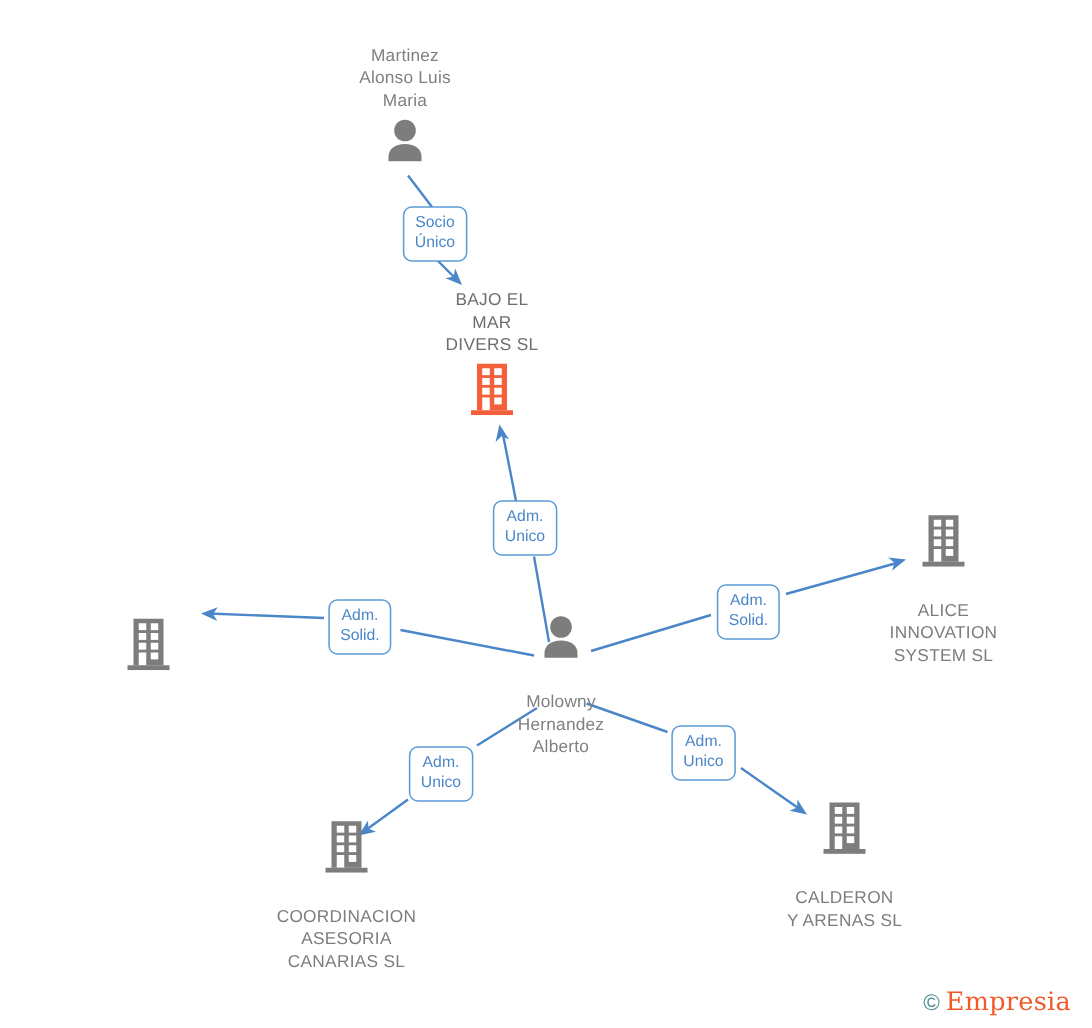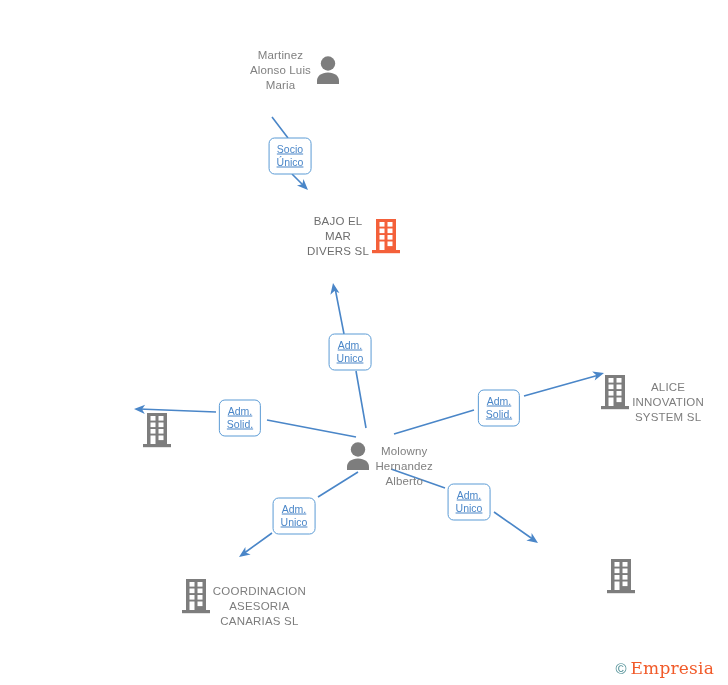--- a/index.html
+++ b/index.html
@@ -25,23 +25,23 @@
     height: 685px;
     pointer-events: none;
   }
 
   
   .node {
     position: absolute;
     transform: translate(-50%, -50%);
     width: 150px;
     display: flex;
-    flex-direction: row;
+    flex-direction: column;
     align-items: center;
-    justify-content: flex-end;
+    justify-content: center;
   }
   .node-label {
     font-size: 11.5px;
     line-height: 15px;
     color: #808080;
     text-align: center;
     letter-spacing: 0.15px;
     white-space: pre-line;
   }
   .node-label.company {
@@ -69,21 +69,20 @@
     background: #ffffff;
     border: 1.4px solid #5b9bd5;
     border-radius: 6px;
     padding: 4px 7px 5px 7px;
     color: #4a86c8;
     font-size: 10.5px;
     line-height: 13px;
     text-align: center;
     white-space: pre-line;
     box-sizing: border-box;
-    text-decoration: underline;
   }
 
   
   #watermark {
     position: absolute;
     right: 14px;
     bottom: 8px;
     display: flex;
     align-items: center;
     gap: 4px;
@@ -153,21 +152,21 @@
             <rect x="10.5" y="17" width="5" height="4.6" fill="#ffffff"></rect>
             <rect x="18.5" y="17" width="5" height="4.6" fill="#ffffff"></rect>
             <rect x="18.5" y="23.5" width="5" height="4.6" fill="#ffffff"></rect>
             <rect x="10.5" y="23.5" width="5" height="8.5" fill="#ffffff"></rect>
             <rect x="3" y="32" width="28" height="3.2" fill="#f4603a"></rect>
           </svg></div>
         <div class="node-label company focus">BAJO EL
 MAR
 DIVERS  SL</div>
       </div>
-      <div class="node icon-first" style="left: 358px; top: 458px;">
+      <div class="node icon-first" style="left: 374px; top: 458px;">
         <div class="node-icon"><svg width="34" height="30" viewBox="0 0 34 30" xmlns="http://www.w3.org/2000/svg">
             <circle cx="17" cy="8.5" r="7.2" fill="#7d7d7d"></circle>
             <path d="M17 17.5c-6.6 0-11 3.6-11 8.2V29h22v-3.3c0-4.6-4.4-8.2-11-8.2z" fill="#7d7d7d"></path>
           </svg></div>
         <div class="node-label ">Molowny
 Hernandez
 Alberto</div>
       </div>
       <div class="node icon-first" style="left: 99px; top: 432px;">
         <div class="node-icon"><svg width="34" height="36" viewBox="0 0 34 36" xmlns="http://www.w3.org/2000/svg">
@@ -223,20 +222,22 @@
             <rect x="10.5" y="4" width="5" height="4.6" fill="#ffffff"></rect>
             <rect x="18.5" y="4" width="5" height="4.6" fill="#ffffff"></rect>
             <rect x="10.5" y="10.5" width="5" height="4.6" fill="#ffffff"></rect>
             <rect x="18.5" y="10.5" width="5" height="4.6" fill="#ffffff"></rect>
             <rect x="10.5" y="17" width="5" height="4.6" fill="#ffffff"></rect>
             <rect x="18.5" y="17" width="5" height="4.6" fill="#ffffff"></rect>
             <rect x="18.5" y="23.5" width="5" height="4.6" fill="#ffffff"></rect>
             <rect x="10.5" y="23.5" width="5" height="8.5" fill="#ffffff"></rect>
             <rect x="3" y="32" width="28" height="3.2" fill="#7d7d7d"></rect>
           </svg></div>
+        <div class="node-label company">CALDERON
+Y ARENAS  SL</div>
       </div>
     </div>
   <div id="chip-layer">
       <div class="rel-chip" style="left: 290px; top: 156px;">Socio
 Único</div>
       <div class="rel-chip" style="left: 350px; top: 352px;">Adm.
 Unico</div>
       <div class="rel-chip" style="left: 240px; top: 418px;">Adm.
 Solid.</div>
       <div class="rel-chip" style="left: 499px; top: 408px;">Adm.

